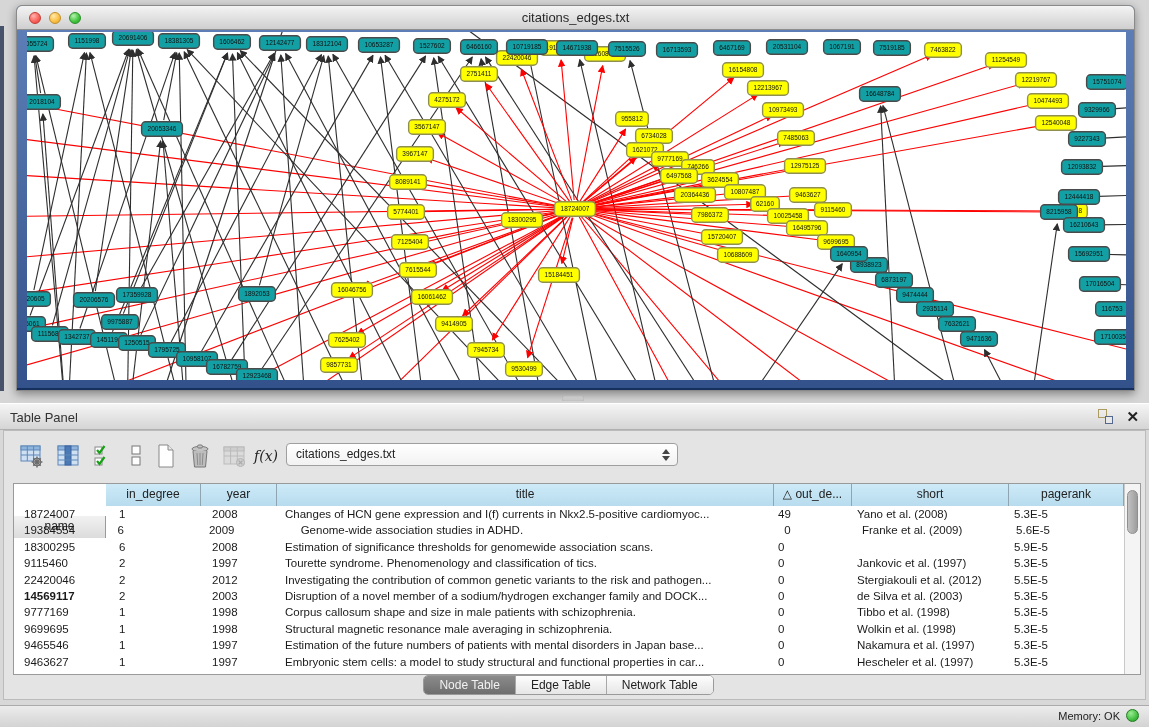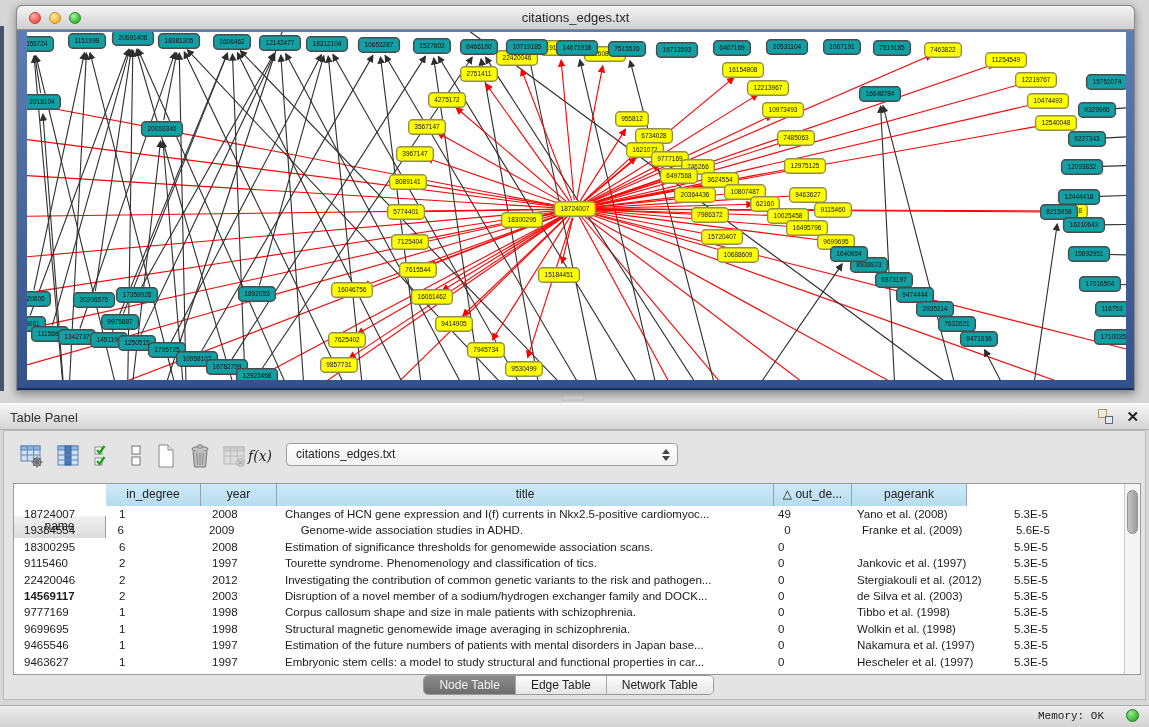--- a/index.html
+++ b/index.html
@@ -80,21 +80,21 @@
   .seg { display:inline-flex; border:1px solid #9a9a9a; border-radius:5px; overflow:hidden;
     background:#f5f5f5; height:20px; }
   .seg-btn { padding:0 15px; font-size:12px; line-height:19px; color:#222; cursor:pointer;
     background:linear-gradient(#fdfdfd,#e6e6e6); border-right:1px solid #a8a8a8; }
   .seg-btn:last-child { border-right:none; }
   .seg-btn.active { background:linear-gradient(#8b8b8b,#6e6e6e); color:#f2f2f2; }
 
   
   #status-bar { position:absolute; left:0; bottom:0; width:1149px; height:22px;
     background:linear-gradient(#ececec,#d3d3d3); border-top:1px solid #ababab; }
-  .mem-wrap { position:absolute; right:10px; top:3px; display:flex; align-items:center; gap:22px;font-family:Liberation Mono, monospace; }
+  .mem-wrap { position:absolute; right:10px; top:3px; display:flex; align-items:center; gap:6px; }
   .mem-label { font-size:11px; color:#222; }
   .mem-dot { width:13px; height:13px; border-radius:50%;
     background:radial-gradient(circle at 35% 30%, #9cec92, #3dbb3d 65%, #249324);
     border:1px solid #1f7d1f; }
 </style>
 </head>
 <body>
 
 <div id="screen">
   <div id="edge-strip"></div>
@@ -744,39 +744,40 @@
           <svg width="24" height="24">
             <rect x="2" y="3" width="20" height="17" fill="#d5d5d5" stroke="#9a9a9a"></rect>
             <rect x="2" y="3" width="20" height="4" fill="#bdbdbd" stroke="#9a9a9a"></rect>
             <line x1="8.6" y1="3" x2="8.6" y2="20" stroke="#9a9a9a"></line>
               <line x1="15.3" y1="3" x2="15.3" y2="20" stroke="#9a9a9a"></line>
             <line x1="2" y1="12" x2="22" y2="12" stroke="#9a9a9a"></line>
             <circle cx="18.5" cy="18.5" r="4" fill="#c0c0c0" stroke="#8a8a8a"></circle>
             <path d="M16.6,16.6 l3.8,3.8 M20.4,16.6 l-3.8,3.8" stroke="#7a7a7a" stroke-width="1.3"></path>
           </svg>
         </span>
-        <span class="tool-btn" style="left:236px">
+        <span class="tool-btn" style="left:242px">
           <span class="fx-label">f(x)</span>
         </span>
         <div class="source-select">
           <span>citations_edges.txt</span>
           <span class="sel-arrows">
               <span class="up"></span>
               <span class="dn"></span>
             </span>
         </div>
       </div>
 
       <div class="tp-table">
         <div class="thead" id="thead">
             <div class="th gray" style="width: 92px; margin-top: 32px;">name</div>
             <div class="th" style="width: 95px;">in_degree</div>
             <div class="th" style="width: 76px;">year</div>
             <div class="th" style="width: 497px;">title</div>
             <div class="th" style="width: 78px;">△ out_de...</div>
+            <div class="th" style="width: 157px;">short</div>
             <div class="th" style="width: 115px;">pagerank</div>
           </div>
         <div class="tbody" id="tbody">
             <div class="tr">
               <div class="td" style="width: 92px; padding-left: 10px;">18724007</div>
               <div class="td" style="width: 95px; padding-left: 13px;">1</div>
               <div class="td" style="width: 76px; padding-left: 11px;">2008</div>
               <div class="td" style="width: 497px; padding-left: 8px;">Changes of HCN gene expression and I(f) currents in Nkx2.5-positive cardiomyoc...</div>
               <div class="td" style="width: 78px; padding-left: 4px;">49</div>
               <div class="td" style="width: 157px; padding-left: 5px;">Yano et al. (2008)</div>
@@ -833,21 +834,21 @@
               <div class="td" style="width: 76px; padding-left: 11px;">1998</div>
               <div class="td" style="width: 497px; padding-left: 8px;">Corpus callosum shape and size in male patients with schizophrenia.</div>
               <div class="td" style="width: 78px; padding-left: 4px;">0</div>
               <div class="td" style="width: 157px; padding-left: 5px;">Tibbo et al. (1998)</div>
               <div class="td" style="width: 115px; padding-left: 5px;">5.3E-5</div>
             </div>
             <div class="tr">
               <div class="td" style="width: 92px; padding-left: 10px;">9699695</div>
               <div class="td" style="width: 95px; padding-left: 13px;">1</div>
               <div class="td" style="width: 76px; padding-left: 11px;">1998</div>
-              <div class="td" style="width: 497px; padding-left: 8px;">Structural magnetic genomewide image averaging in schizophrenia.</div>
+              <div class="td" style="width: 497px; padding-left: 8px;">Structural magnetic resonance male averaging in schizophrenia.</div>
               <div class="td" style="width: 78px; padding-left: 4px;">0</div>
               <div class="td" style="width: 157px; padding-left: 5px;">Wolkin et al. (1998)</div>
               <div class="td" style="width: 115px; padding-left: 5px;">5.3E-5</div>
             </div>
             <div class="tr">
               <div class="td" style="width: 92px; padding-left: 10px;">9465546</div>
               <div class="td" style="width: 95px; padding-left: 13px;">1</div>
               <div class="td" style="width: 76px; padding-left: 11px;">1997</div>
               <div class="td" style="width: 497px; padding-left: 8px;">Estimation of the future numbers of patients with mental disorders in Japan base...</div>
               <div class="td" style="width: 78px; padding-left: 4px;">0</div>

